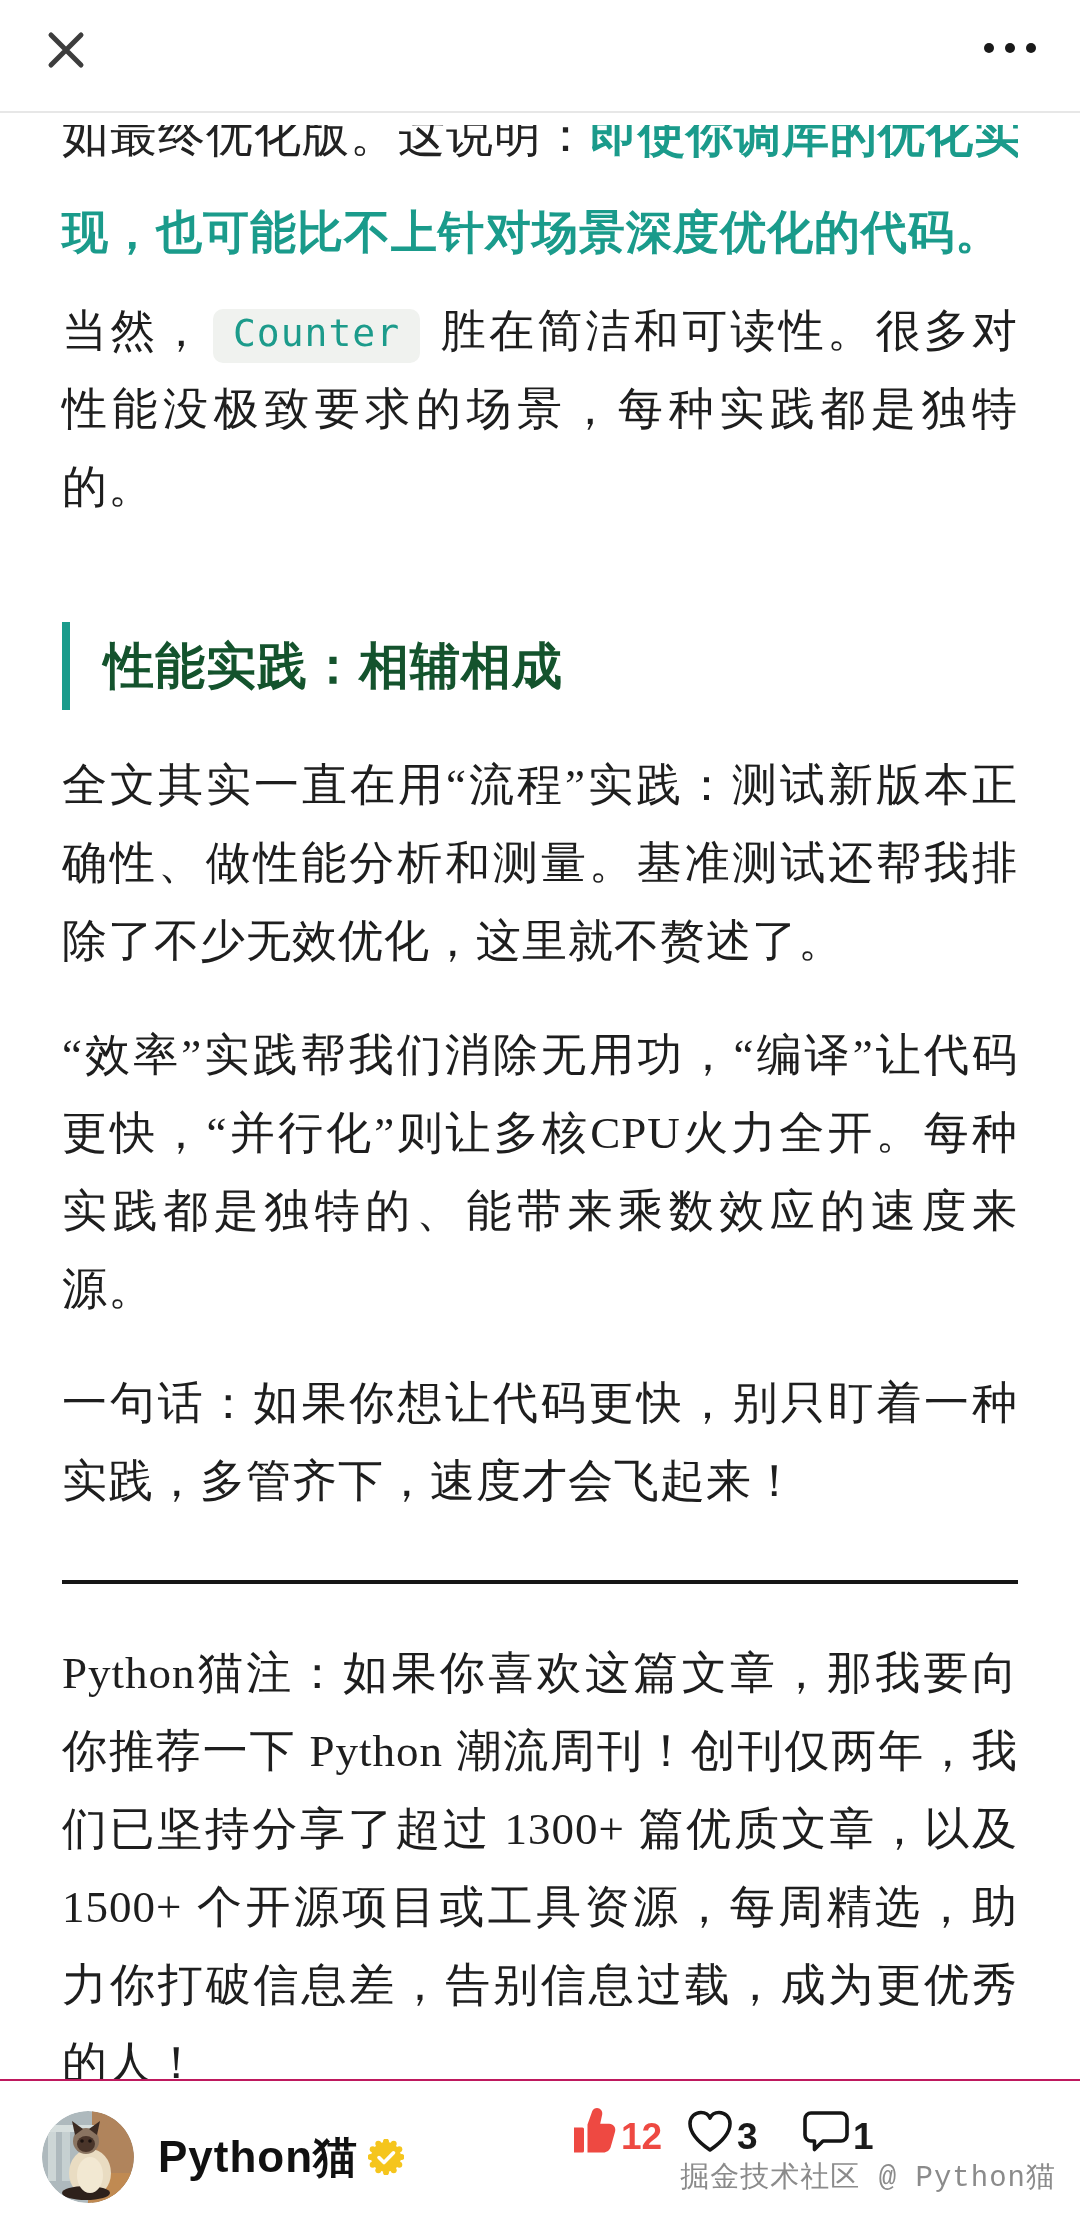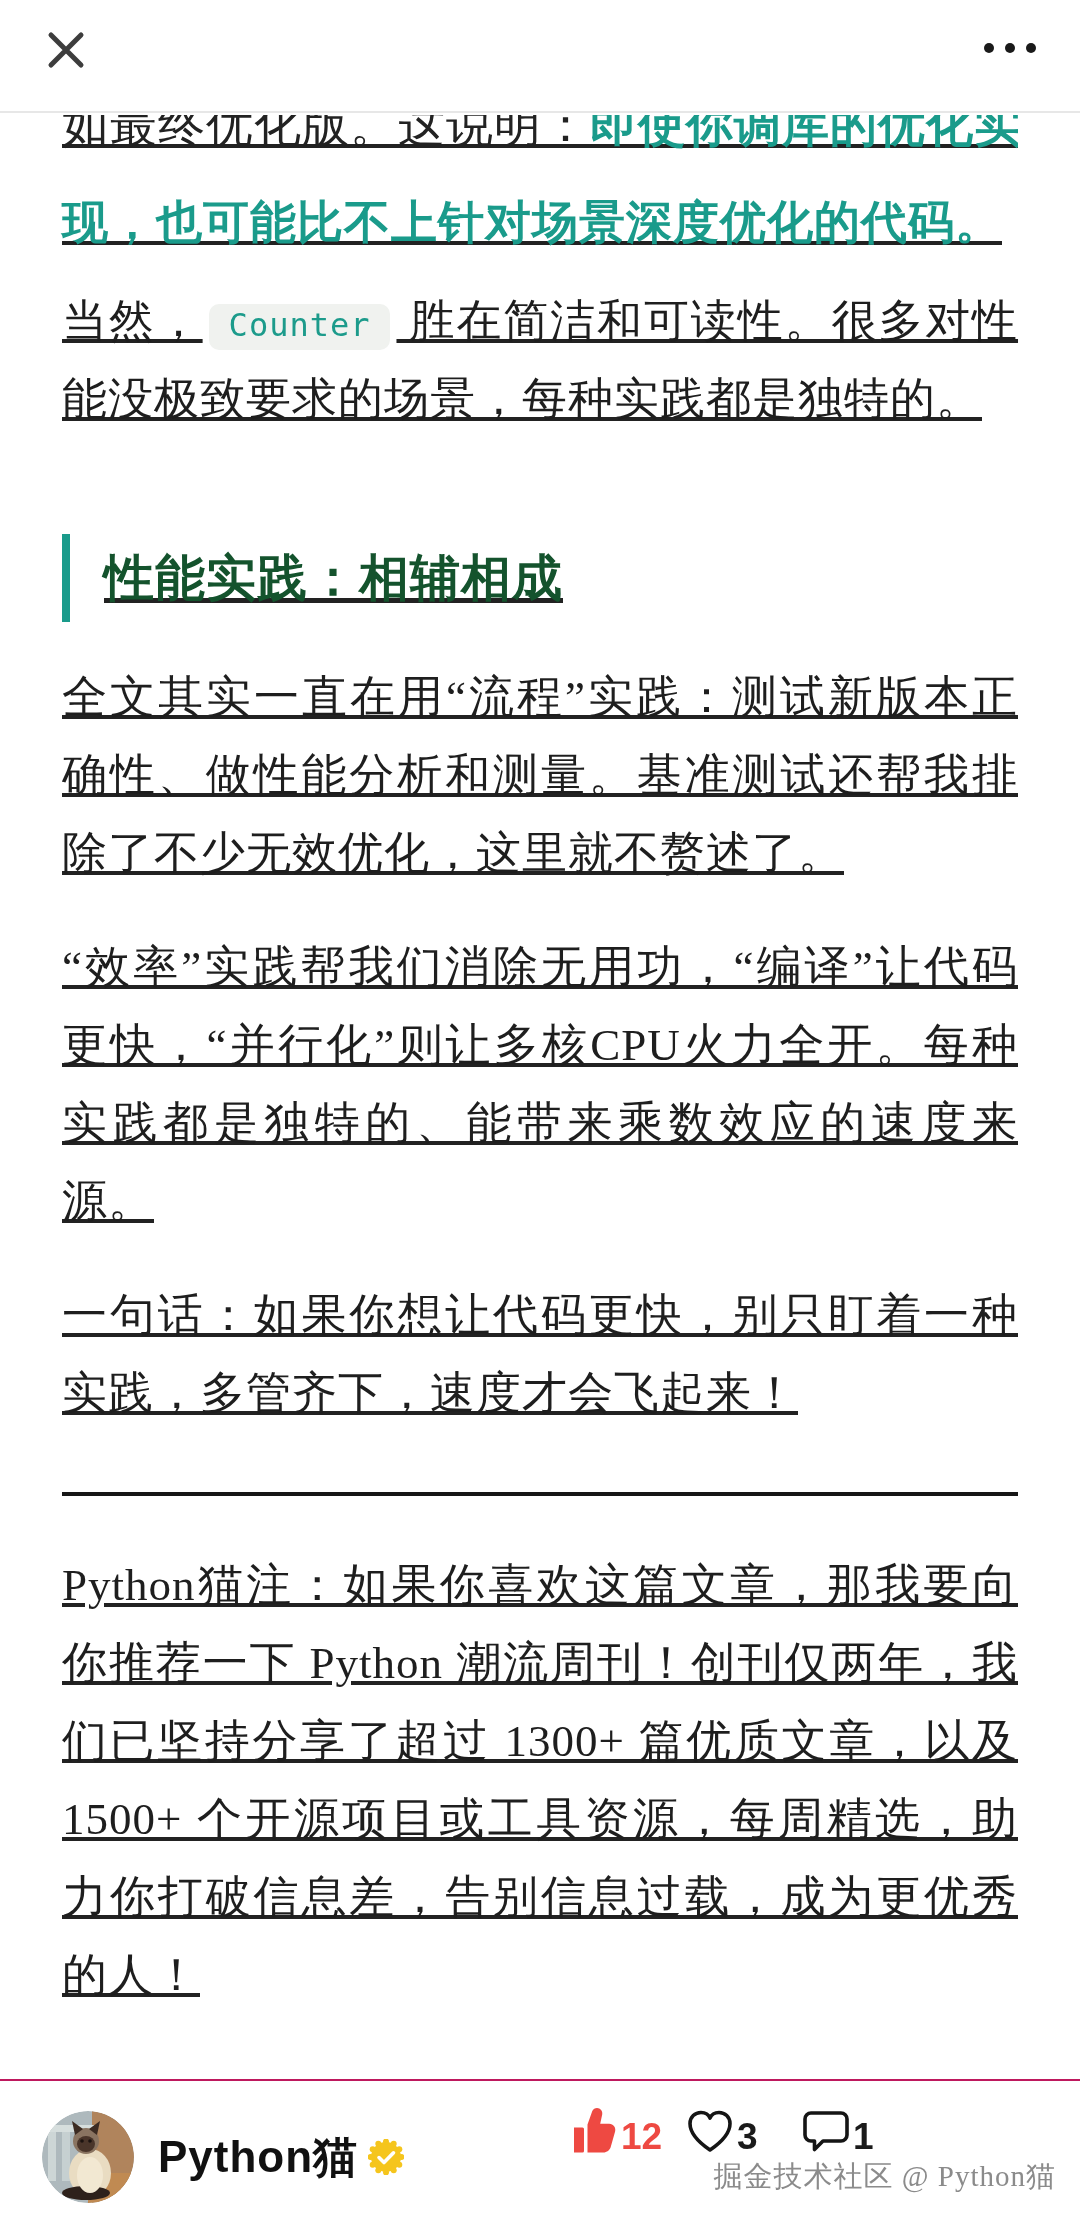--- a/index.html
+++ b/index.html
@@ -11,40 +11,40 @@
   .topbar{
     position:relative;z-index:5;height:113px;background:#ffffff;
     border-bottom:2px solid #e7e7e7;
     display:flex;justify-content:space-between;align-items:flex-start;
     padding:0 44px;box-sizing:border-box;
   }
   .close-btn{margin-top:28px;width:44px;height:44px;cursor:pointer;}
   .more-btn{margin-top:42px;display:flex;gap:11px;align-items:center;cursor:pointer;height:12px;}
   .more-btn i{width:10px;height:10px;border-radius:50%;background:#1a1a1a;display:block;}
   
-  .content{padding:2px 62px;text-decoration:underline;}
+  .content{padding:12px 62px;}
   .clip-wrap{height:47px;overflow:hidden;}
   .clip-line{font-size:47px;line-height:47px;white-space:nowrap;margin-top:-14px;letter-spacing:1px;}
   .strong-teal{
     color:#1a9b8b;font-weight:bold;
     font-family:"Liberation Sans","DejaVu Sans",sans-serif;
   }
   .strong-line2{
     margin-top:28px;font-size:46px;line-height:64px;letter-spacing:1px;
   }
   p.body-p{
     margin:36px 0 0;font-size:45px;line-height:78px;letter-spacing:1px;
     text-align:justify;color:#1e1e1e;
   }
   p.first-p{margin-top:28px;}
   .code-chip{
     display:inline-block;background:#f0f2ef;border-radius:10px;
     padding:2px 20px 6px;margin:0 6px;
     font-family:"DejaVu Sans Mono","Liberation Mono",monospace;
-    font-size:32px;color:#1c9b8b;line-height:1.2;vertical-align:baseline;
+    font-size:38px;color:#1c9b8b;line-height:1.2;vertical-align:baseline;
   }
   .section-h{
     margin:96px 0 20px;display:flex;align-items:center;
   }
   .section-bar{width:8px;height:88px;background:#1a9b8b;margin-right:34px;flex:none;}
   .section-title{
     font-family:"Liberation Sans","DejaVu Sans",sans-serif;
     font-size:50px;font-weight:bold;color:#14532d;letter-spacing:1px;
   }
   .p-after-h{margin-top:52px;}
@@ -69,21 +69,21 @@
     position:absolute;left:567px;top:24px;display:flex;
   }
   .action{width:116px;display:flex;flex-direction:row;align-items:center;cursor:pointer;}
   .action .cnt{
     margin-top:10px;font-family:"Liberation Sans","DejaVu Sans",sans-serif;
     font-size:37px;font-weight:bold;color:#1a1a1a;line-height:40px;
   }
   .action .cnt.red{color:#ee4942;}
   .watermark{
     position:absolute;right:24px;top:76px;z-index:7;pointer-events:none;
-    font-family:Liberation Serif, serif;
+    font-family:Liberation Mono, monospace;
     font-size:29px;color:#8b8b8b;letter-spacing:1px;white-space:nowrap;
     text-shadow:1px 1px 0 #ffffff,-1px -1px 0 rgba(255,255,255,.85),1px -1px 0 rgba(255,255,255,.7),-1px 1px 0 rgba(255,255,255,.7);
   }
 </style>
 </head>
 <body>
 
 <div class="screen">
 
   <div class="topbar">

